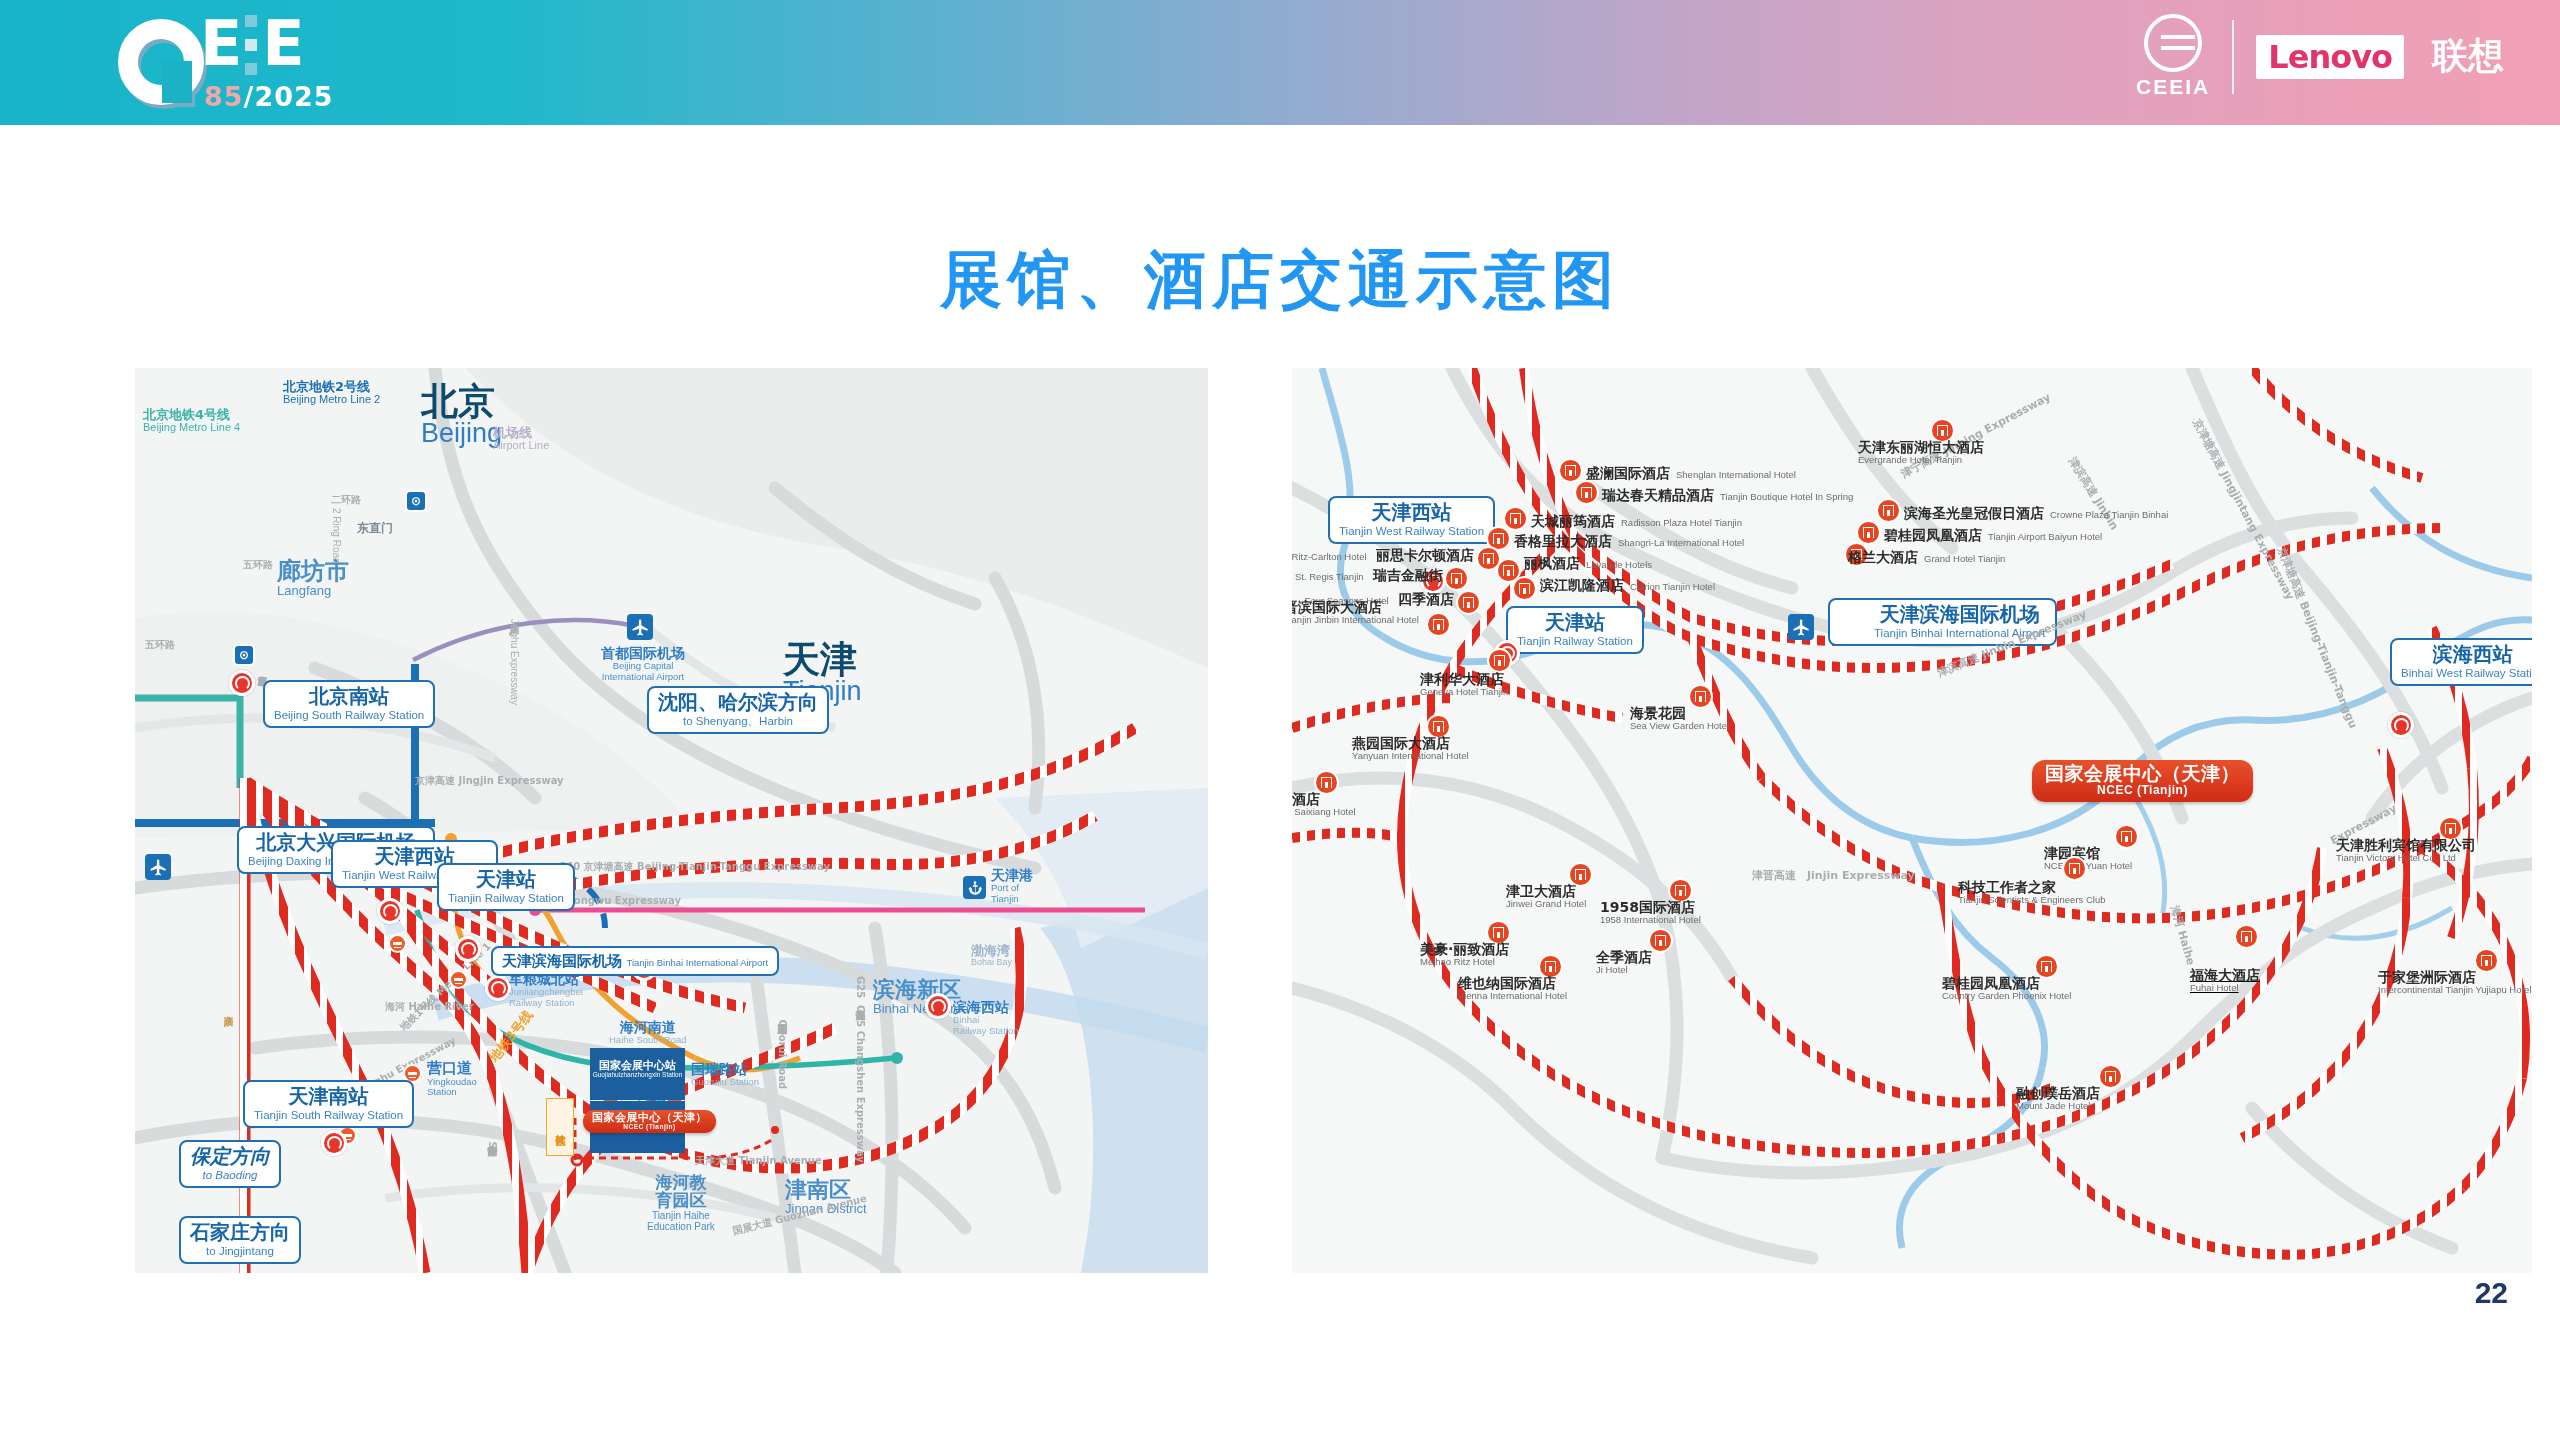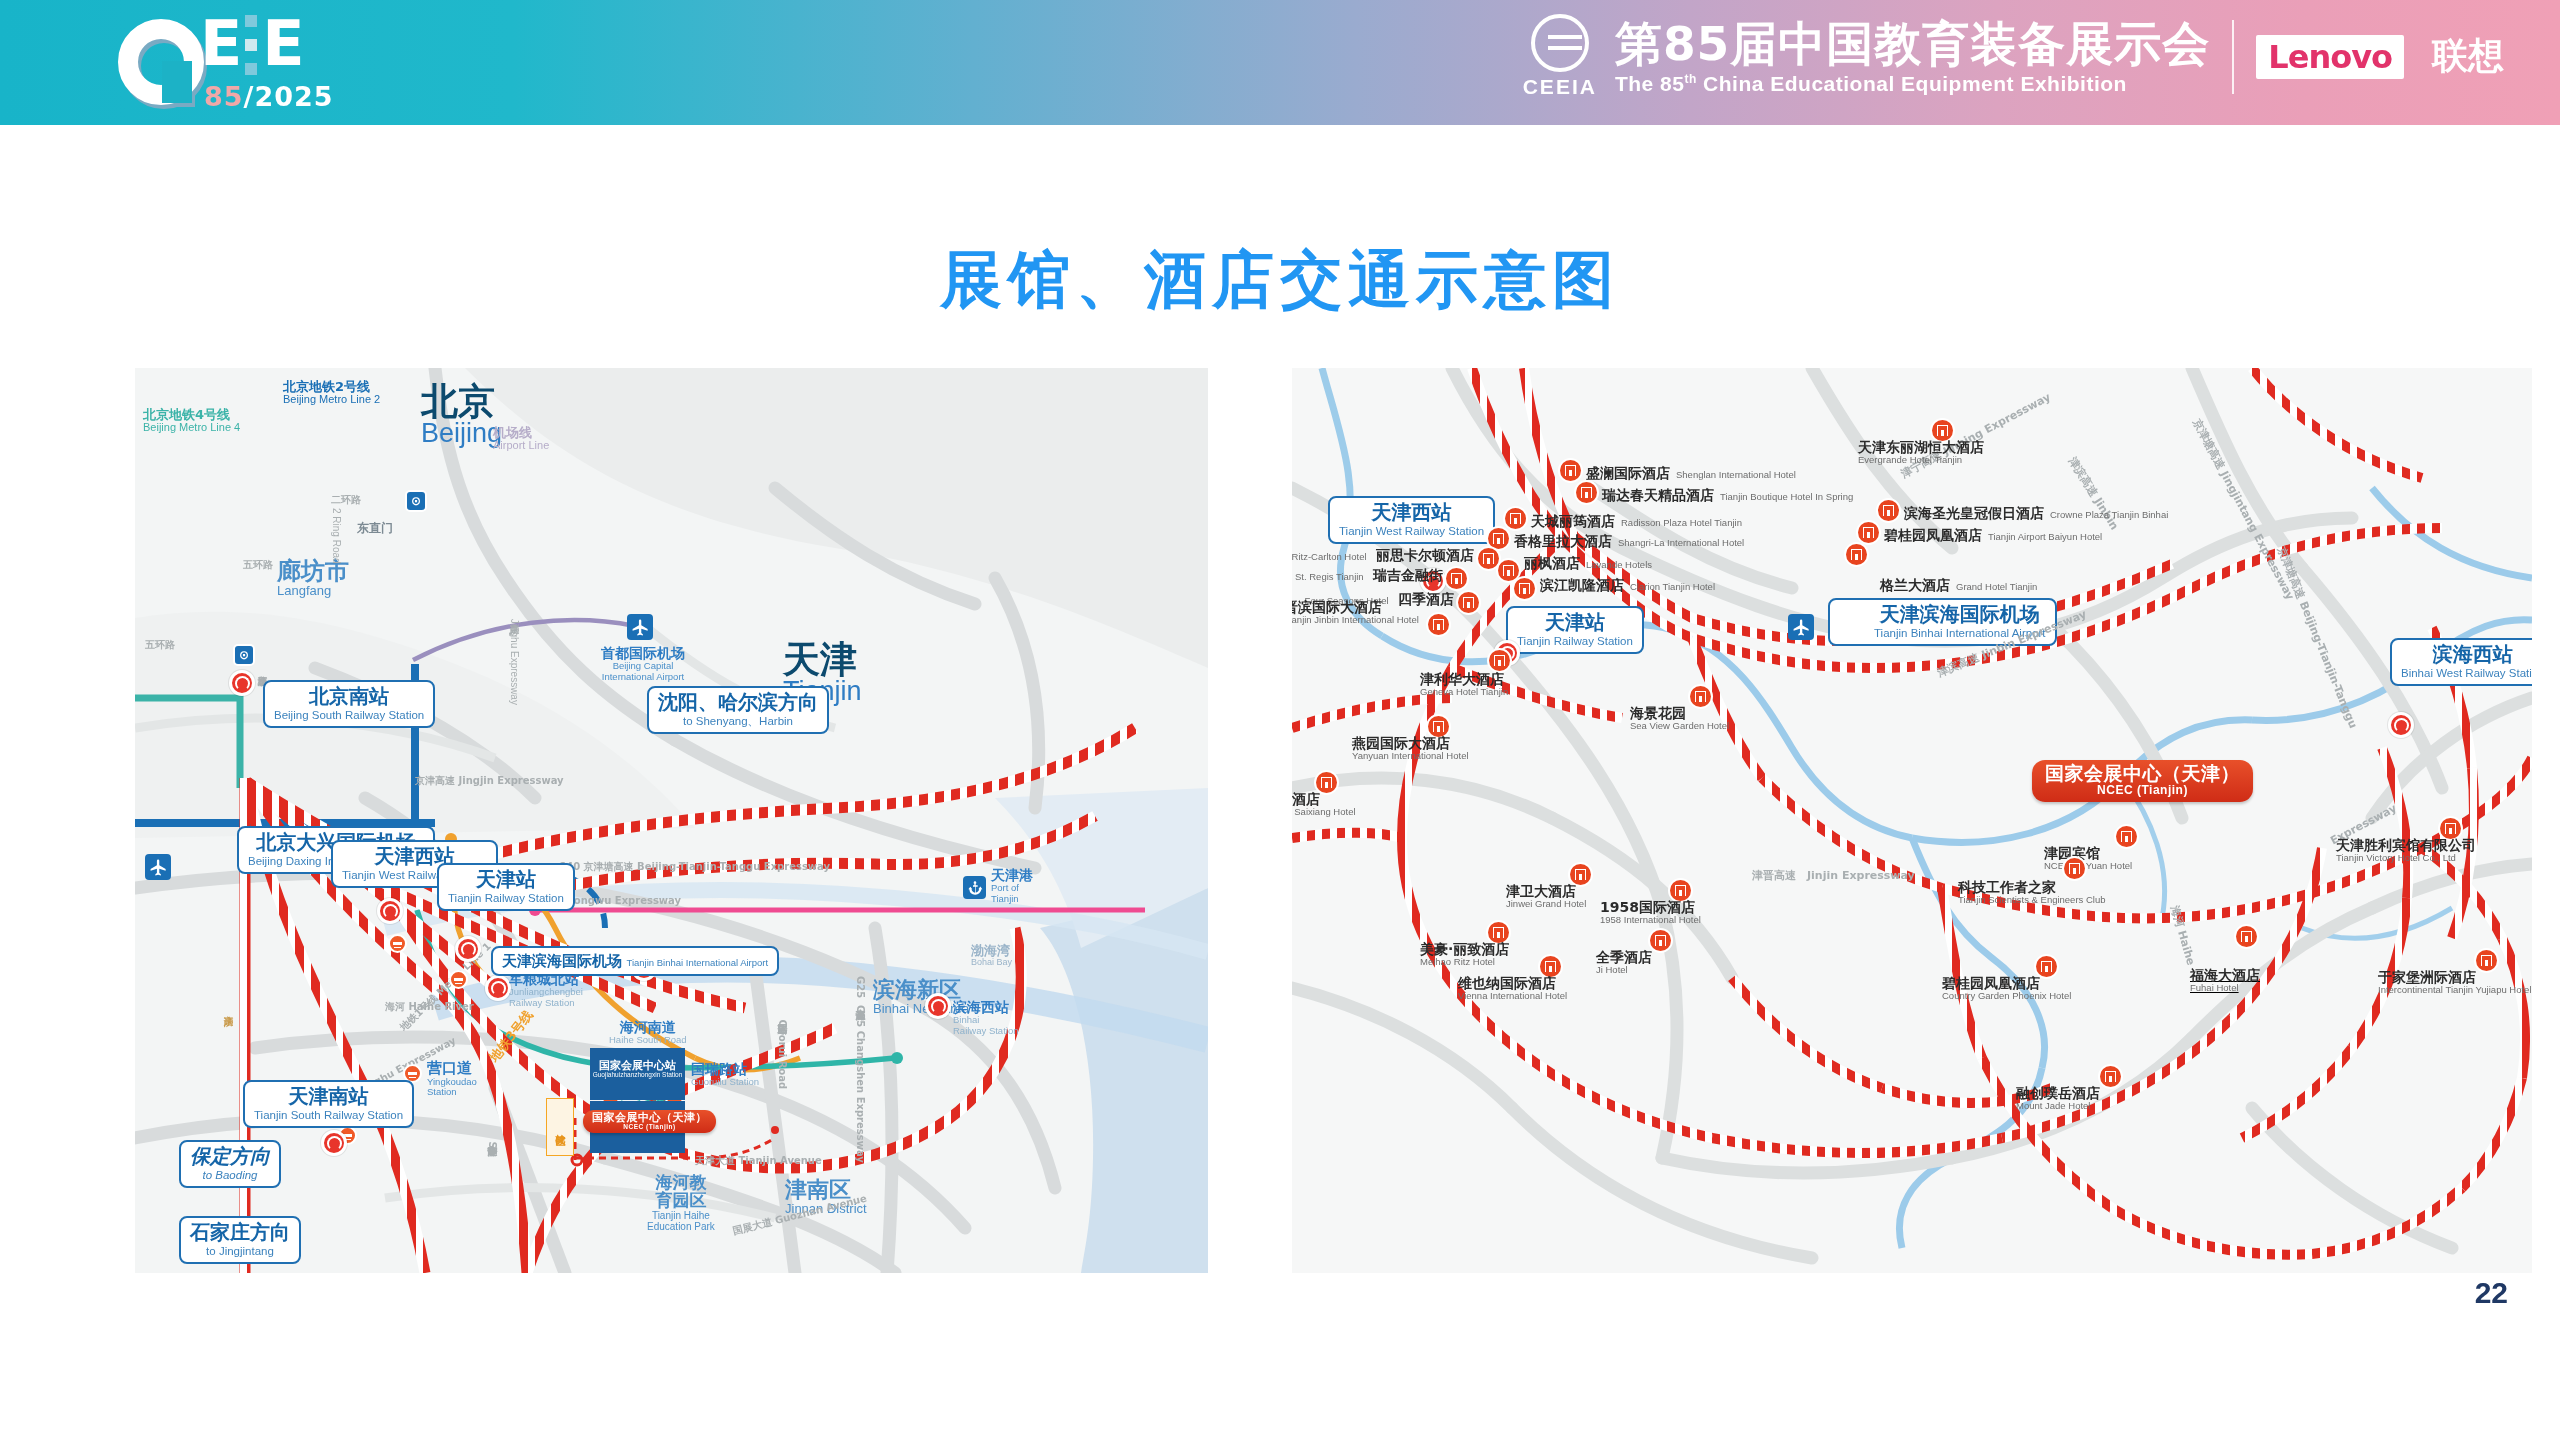--- a/index.html
+++ b/index.html
@@ -166,24 +166,20 @@
       <div class="logo-year">
         <span class="n85">85</span><span>/2025</span>
       </div>
     </div>
   </div>
 
   <div class="header-right">
     <div class="ceeia-mark">
       <div class="ceeia-ring"></div>
       <div class="ceeia-text">CEEIA</div>
-    </div>
-    <div class="hdr-titles">
-      <div class="hdr-cn">第85届中国教育装备展示会</div>
-      <div class="hdr-en"><span>The 85</span><sup>th</sup><span> China Educational Equipment Exhibition</span></div>
     </div>
     <div class="hdr-divider"></div>
     <div class="lenovo-box"><span>Lenovo</span></div>
     <div class="lenovo-cn">联想</div>
   </div>
 </div>
 
 <div class="slide-title">展馆、酒店交通示意图</div>
 
 <div class="map" id="map-left">
@@ -714,21 +710,21 @@
   <div class="hpin" style="left:566px;top:154px;">
       <i></i>
     </div>
   <div class="hotel inline" style="left:592px;top:158px;">
     <span class="cn">碧桂园凤凰酒店</span><span class="en">Tianjin Airport Baiyun Hotel</span>
   </div>
 
   <div class="hpin" style="left:554px;top:176px;">
       <i></i>
     </div>
-  <div class="hotel inline" style="left:588px;top:180px;margin-top:28px;">
+  <div class="hotel inline" style="left:556px;top:180px;">
     <span class="cn">格兰大酒店</span><span class="en">Grand Hotel Tianjin</span>
   </div>
 
   <div class="hpin" style="left:278px;top:496px;">
       <i></i>
     </div>
   <div class="hotel ctr" style="left:214px;top:516px;width:150px;">
     <span class="cn" style="display:block;">津卫大酒店</span>
     <span class="en" style="display:block;">Jinwei Grand Hotel</span>
   </div>

